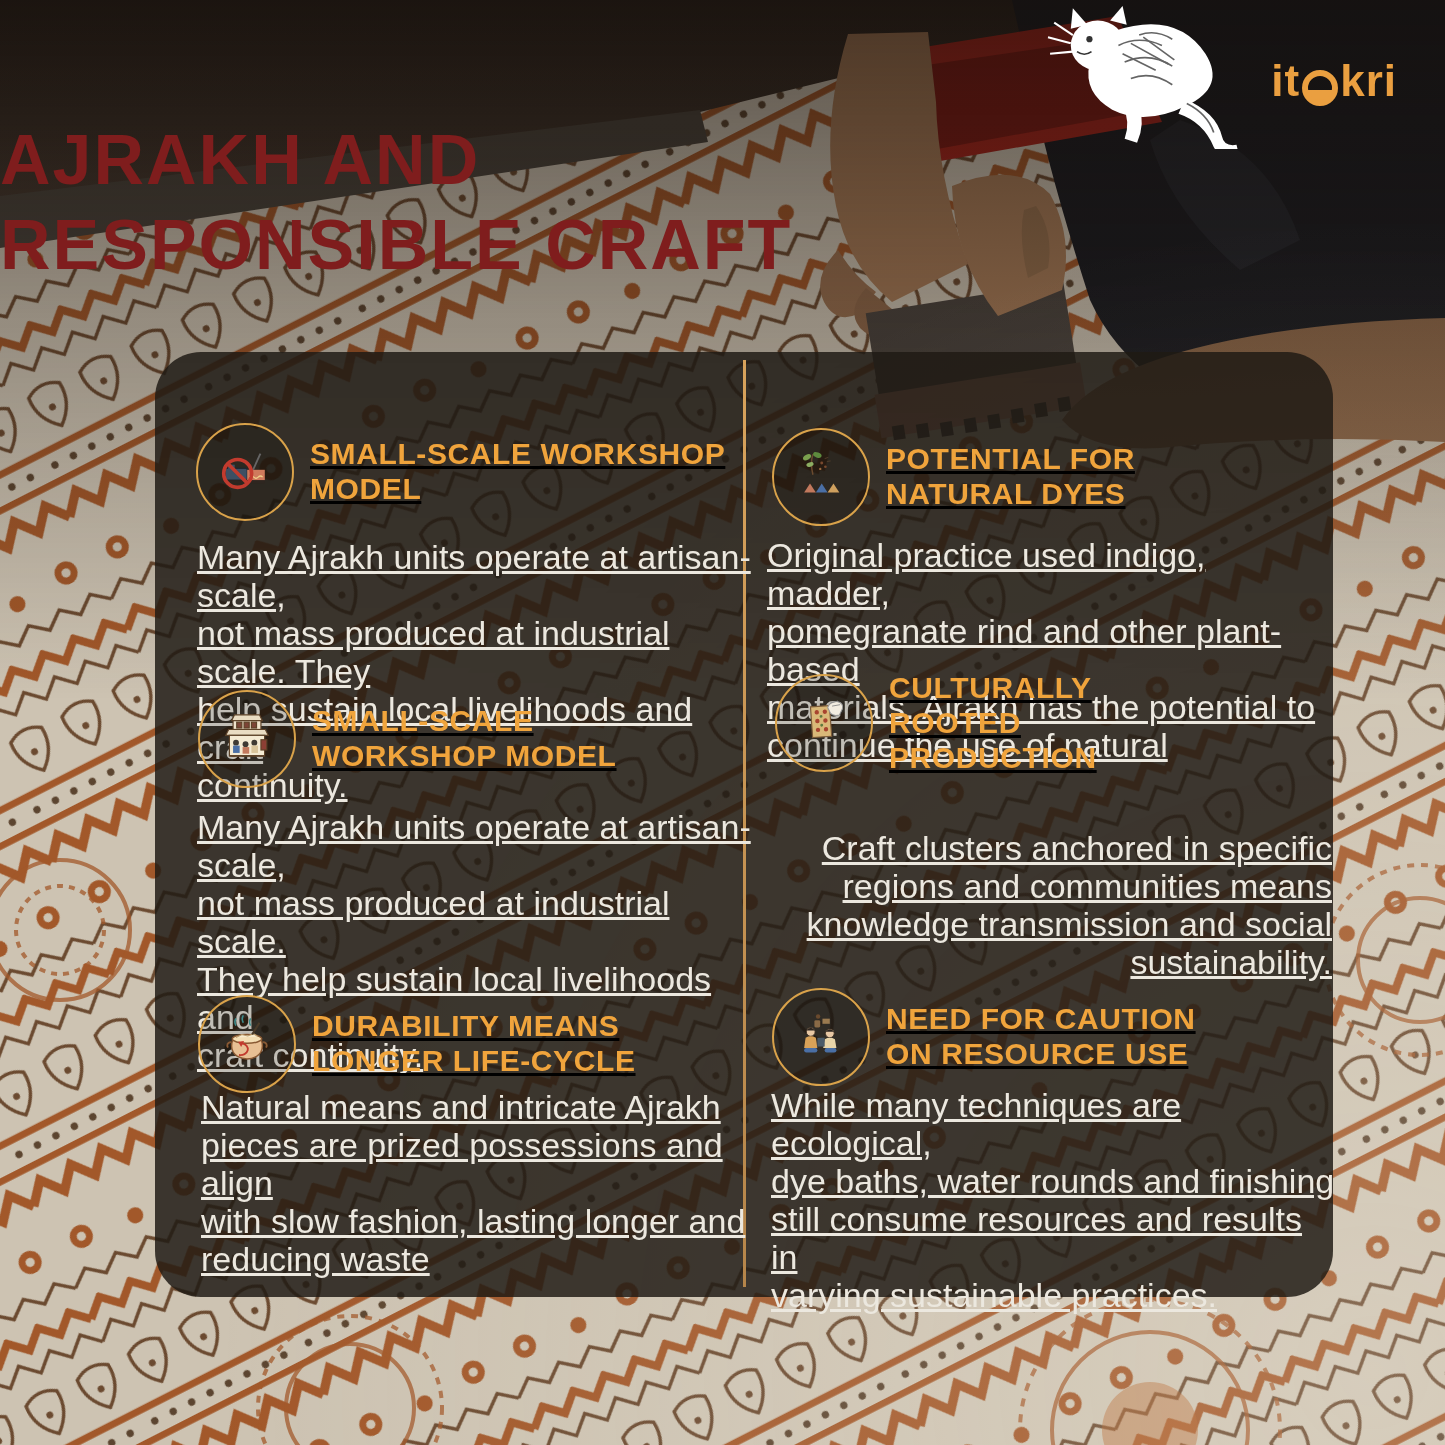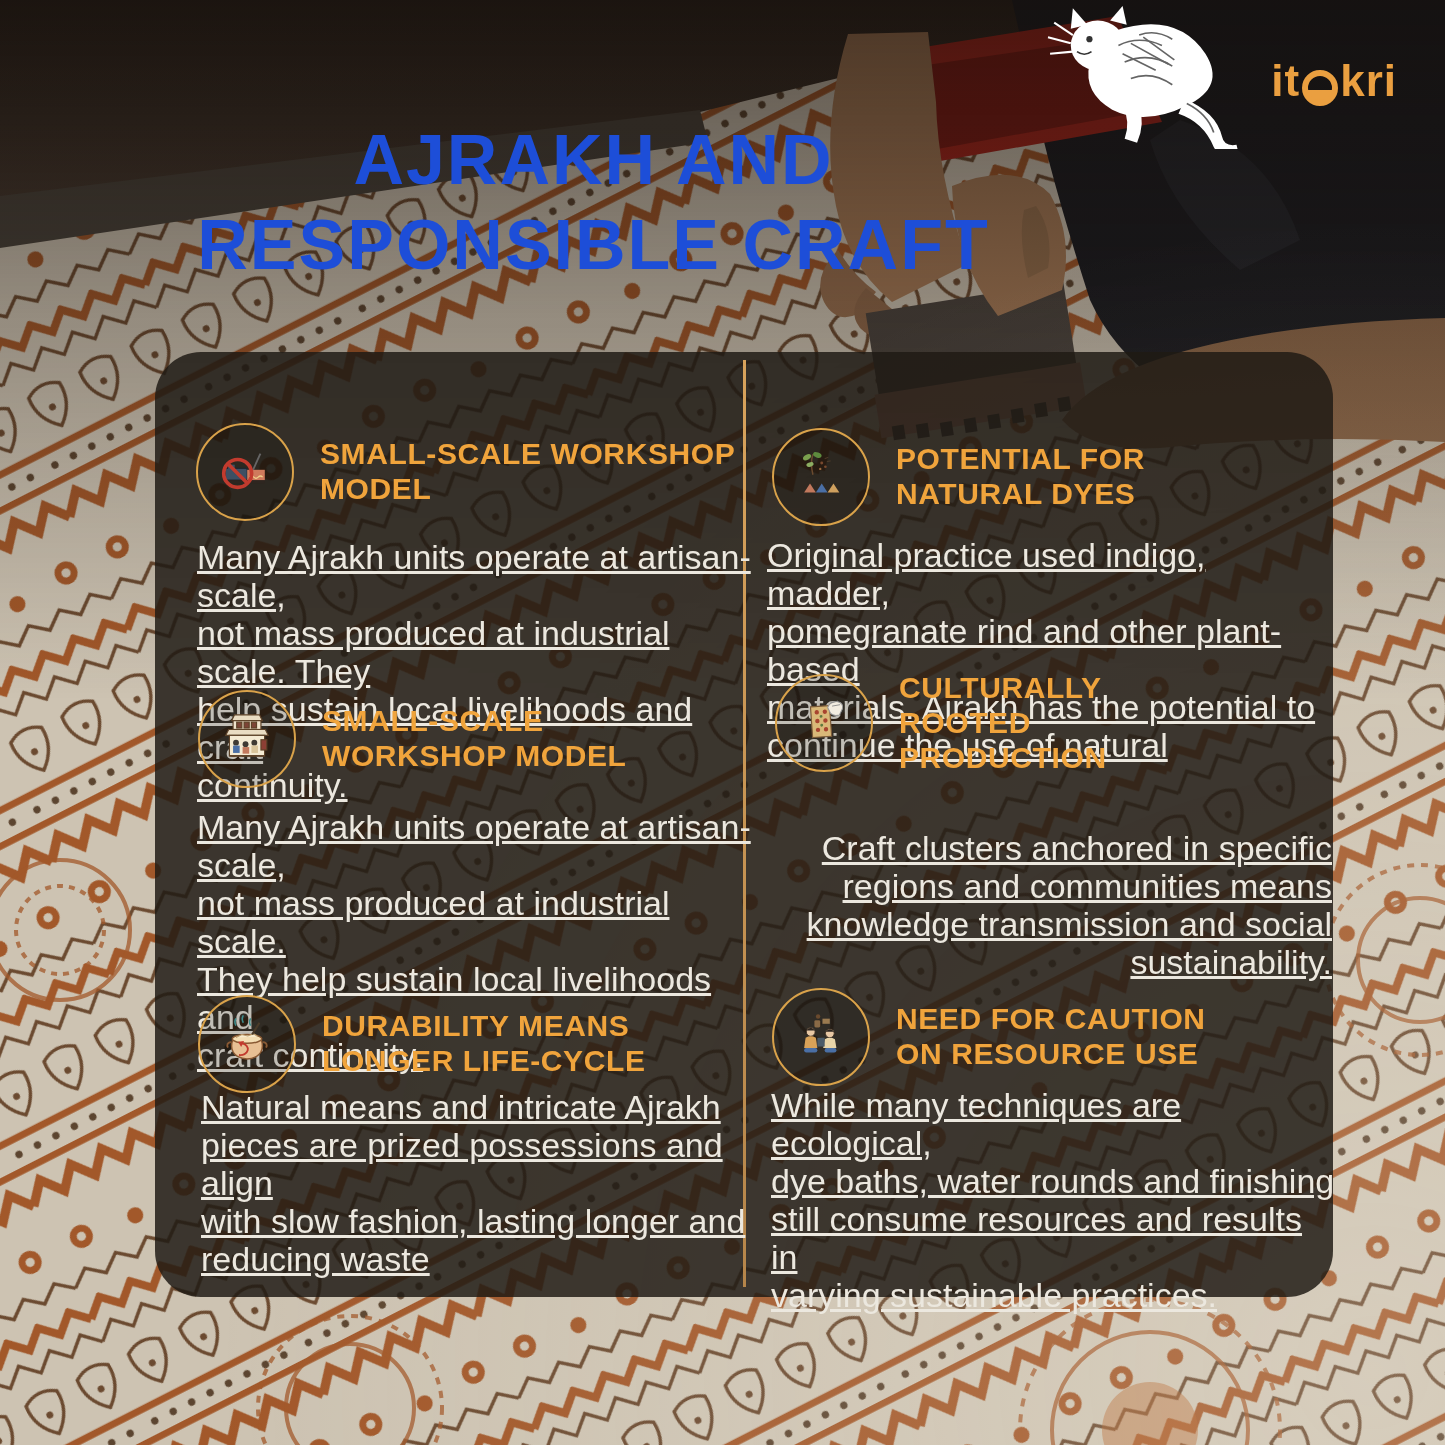--- a/index.html
+++ b/index.html
@@ -4,28 +4,28 @@
 <style>
   html,body{margin:0;padding:0;background:#111;}
   .canvas{position:relative;width:1445px;height:1445px;overflow:hidden;
           font-family:"Liberation Sans",sans-serif;background:#cdc3b2;}
   .bg{position:absolute;left:0;top:0;z-index:0;}
   .cat{position:absolute;left:1030px;top:4px;width:210px;height:145px;z-index:3;}
   .brand{position:absolute;right:48px;top:56px;z-index:3;display:flex;align-items:flex-end;
          font-weight:800;font-size:44px;color:#ea9f40;letter-spacing:1px;}
   .brand .bowl{display:inline-block;width:24px;height:24px;border:6px solid #ea9f40;border-radius:50%;
          margin:6px 2px 0 2px;background:linear-gradient(to top,#ea9f40 42%,rgba(0,0,0,0) 42%);}
-  .title{position:absolute;left:0;top:118px;width:1187px;margin:0;z-index:2;text-align:center;
-         white-space:pre-line;color:#1d4ed8;font-size:70px;line-height:1.22;font-weight:800;
+  .title{position:absolute;left:0;top:118px;width:1187px;margin:0;z-index:2;text-align:left;
+         white-space:pre-line;color:#7f1d1d;font-size:70px;line-height:1.22;font-weight:800;
          letter-spacing:2px;text-transform:uppercase;}
   .panel{position:absolute;left:155px;top:352px;width:1178px;height:945px;z-index:2;
          background:rgba(31,26,20,0.84);border-radius:46px;}
   .divider{position:absolute;left:588px;top:8px;bottom:10px;width:3px;
          background:linear-gradient(#d8a35c,#b5854a);}
-  .row-head{position:absolute;display:flex;align-items:center;gap:26px;}
+  .row-head{position:absolute;display:flex;align-items:center;gap:16px;text-decoration:underline;}
   .icon-circle{flex:0 0 auto;width:94px;height:94px;border-radius:50%;
          border:2.5px solid #d9a24a;background:rgba(0,0,0,0.18);
          display:flex;align-items:center;justify-content:center;}
   .sec-head{margin:0;white-space:pre-line;color:#f0a43c;font-size:30px;line-height:1.16;
          font-weight:800;letter-spacing:0.6px;text-transform:uppercase;}
   .row-body{position:absolute;width:565px;white-space:pre-line;color:#ece8df;
          font-size:34px;line-height:1.12;font-weight:400;text-decoration:underline;}
 </style>
 </head>
 <body>

